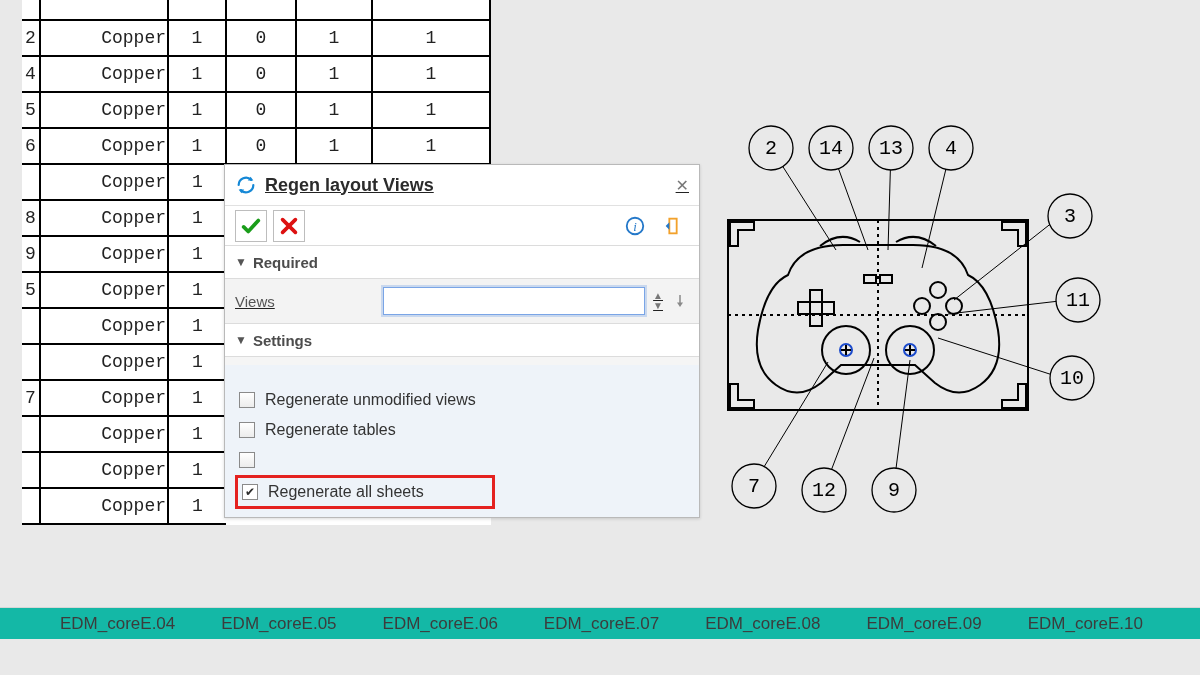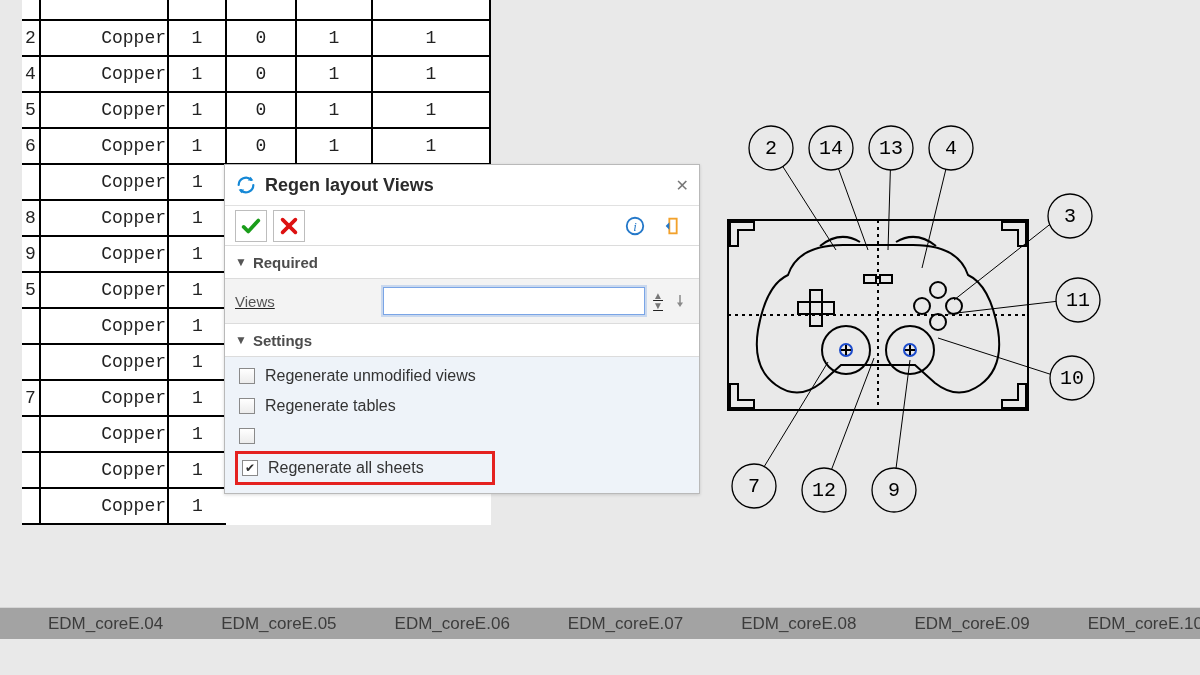--- a/index.html
+++ b/index.html
@@ -49,20 +49,21 @@
     border: 1px solid #b9b9b9;
     box-shadow: 0 1px 3px rgba(0,0,0,.15);
   }
   .dlg-title {
     height: 40px;
     display: flex;
     align-items: center;
     gap: 8px;
     padding: 0 10px;
     background: #fff;
+    text-decoration: underline;
   }
   .dlg-title .title-txt { font-weight: 700; font-size: 18px; color: #2b2b2b; }
   .dlg-title .spacer { flex: 1; }
   .dlg-title .close { font-family: Arial; font-size: 16px; color: #777; cursor: pointer; }
   .title-icon svg { width: 22px; height: 22px; display: block; }
   .dlg-tools {
     height: 40px;
     display: flex;
     align-items: center;
     padding: 4px 10px;
@@ -111,21 +112,21 @@
     border: 1px solid #7aa5e6;
     background: #fff;
     padding: 0 6px;
     font-size: 14px;
     outline: none;
     box-shadow: 0 0 0 2px rgba(122,165,230,.35);
   }
   .stepper { display:flex; flex-direction:column; line-height:1; color:#777; font-size:10px; cursor:pointer; }
   .pick-ic svg { width:18px; height:18px; display:block; }
 
-  .settings-list { background: #eef3f9; padding: 4px 10px 8px; }
+  .settings-list { background: #eef3f9; padding: 20px 10px 8px; margin-top: 8px; }
   .chk-row {
     height: 30px;
     display: flex;
     align-items: center;
     gap: 10px;
     padding: 0 4px;
     color: #333;
     font-size: 16px;
   }
   .checkbox {
@@ -172,26 +173,26 @@
 
   
   .tabs {
     position: absolute;
     left: 0;
     bottom: 36px;
     width: 100%;
     height: 32px;
     display: flex;
     align-items: center;
-    padding-left: 48px;
-    gap: 58px;
+    padding-left: 60px;
+    gap: 46px;
     font-size: 17px;
     color: #3c3c3c;
     border-top: 1px solid #d6d6d6;
-    background: #a3a3a3;
+    background: #14b8a6;
   }
   .tab { cursor: pointer; }
 
 </style>
 </head>
 <body>
 
 <table class="tbl">
   <tbody id="tbl-body">
       <tr class="hdr">

